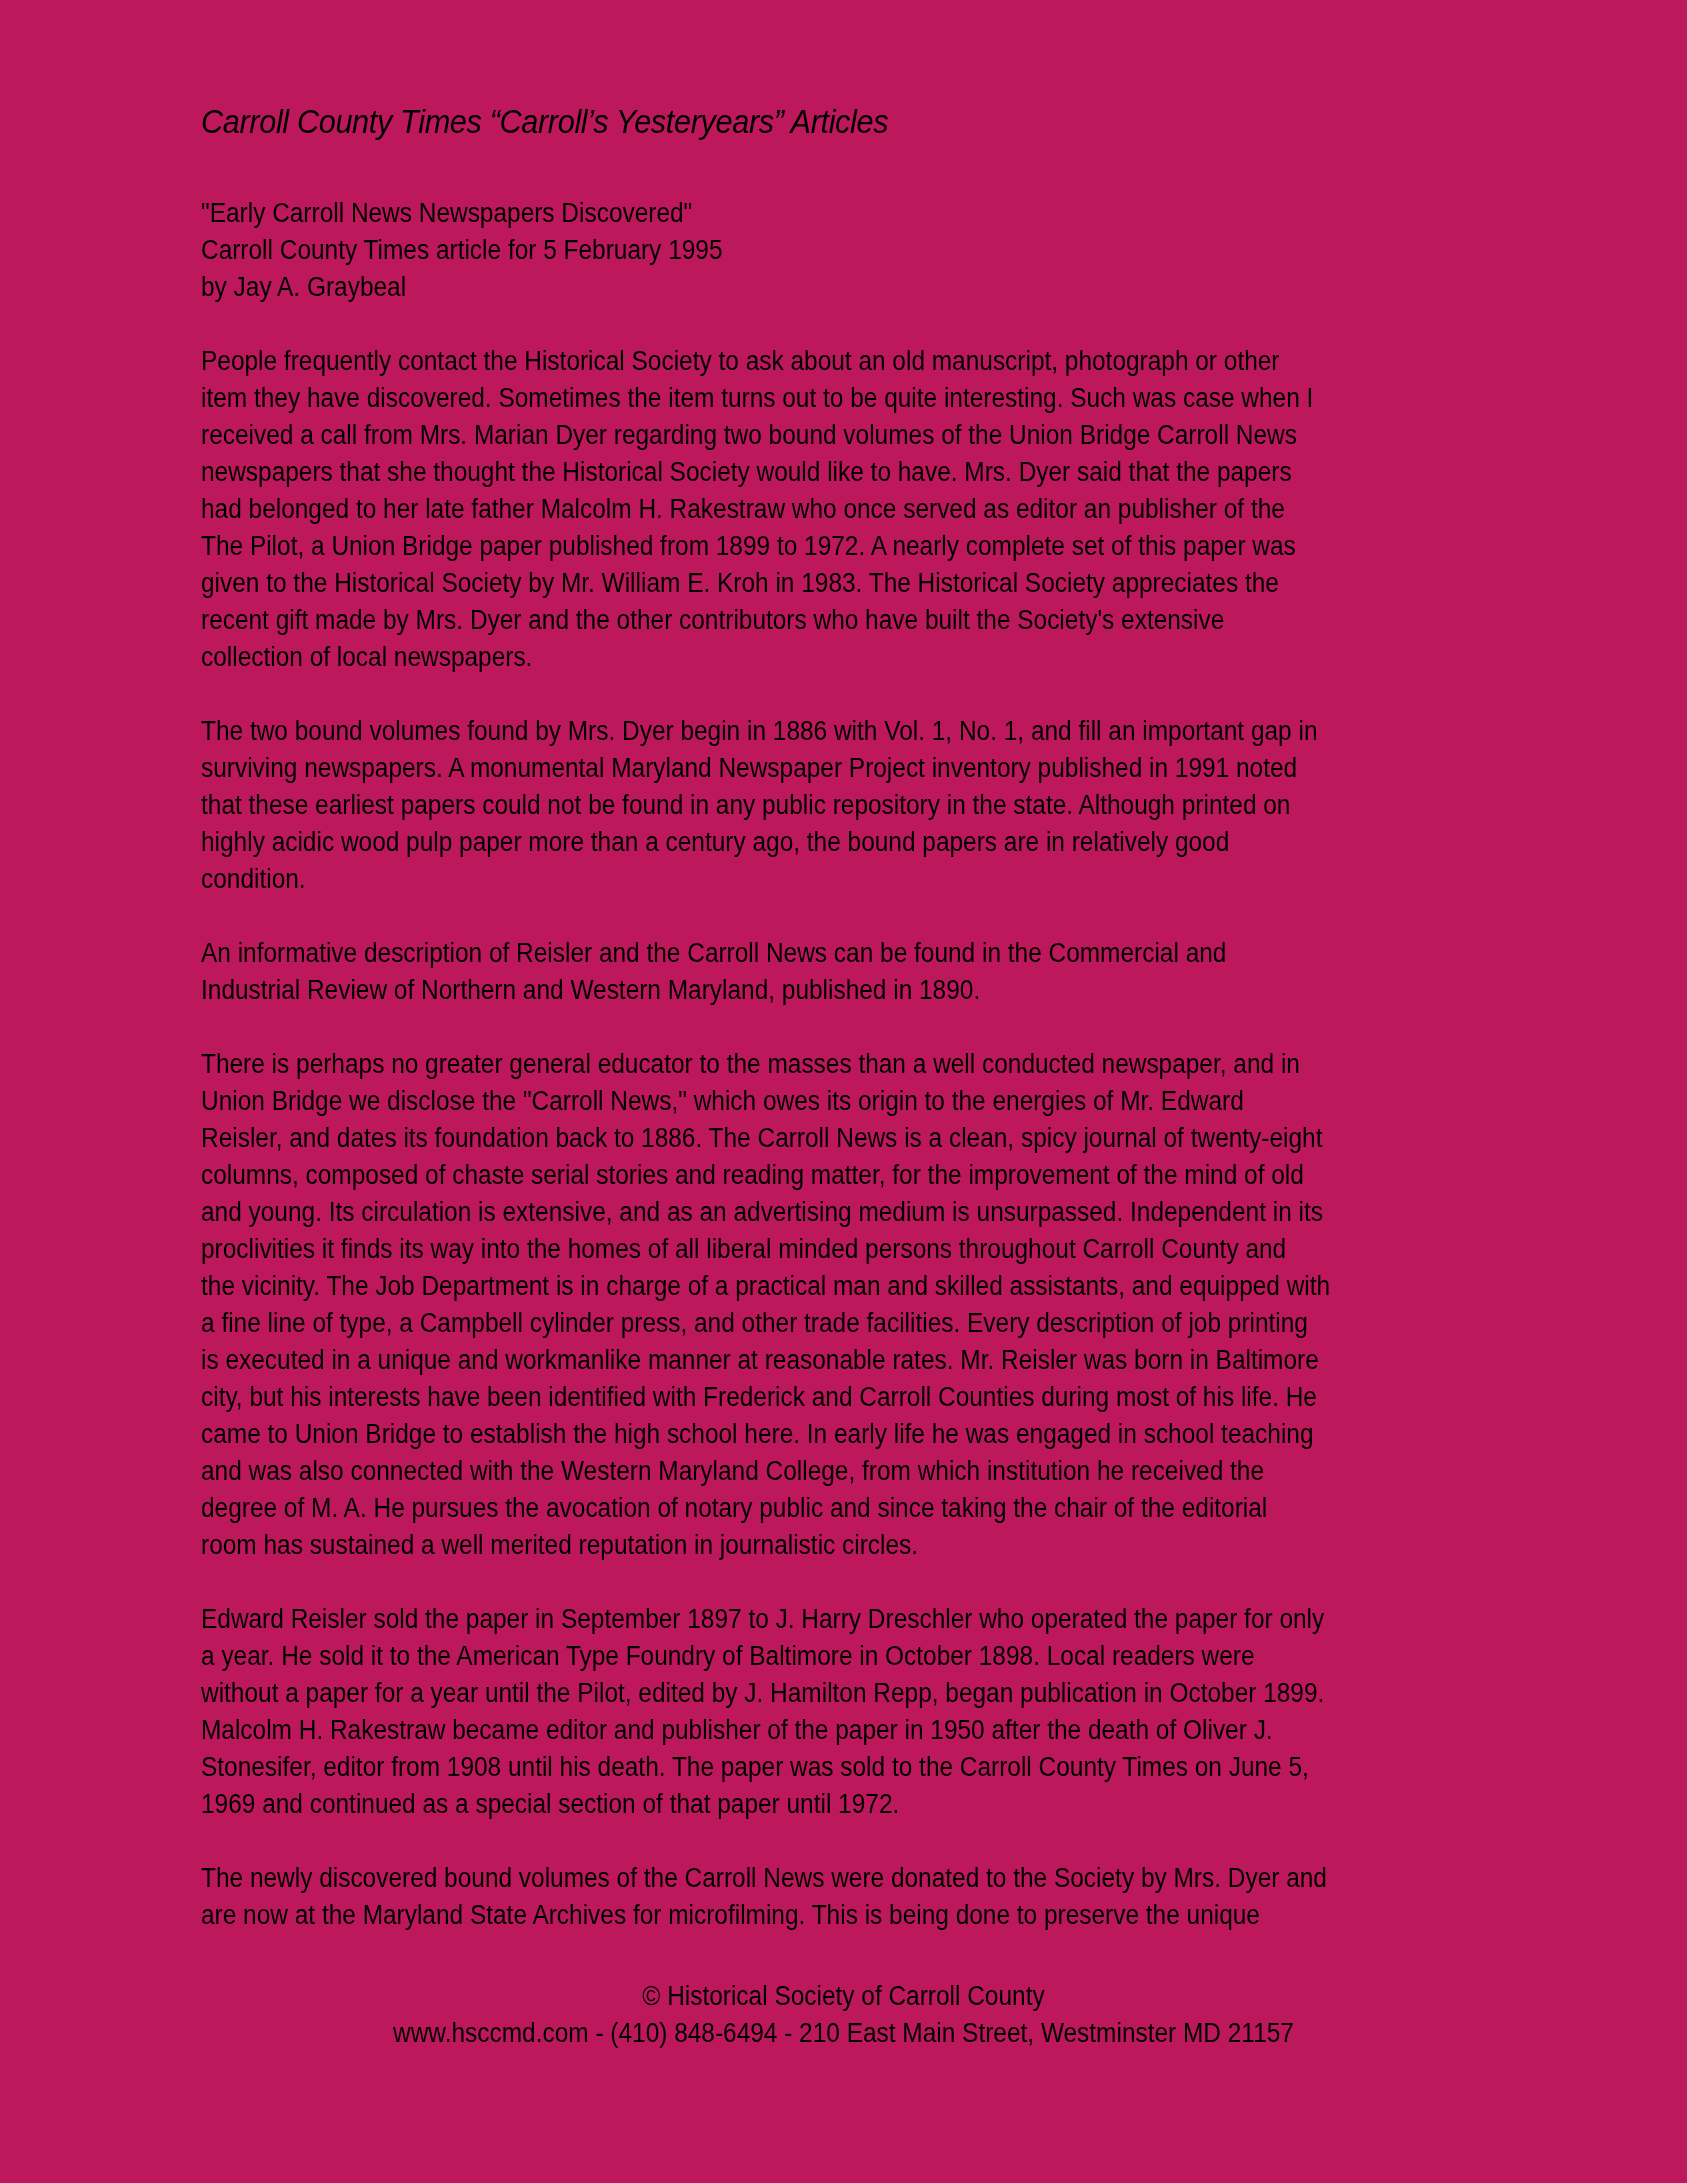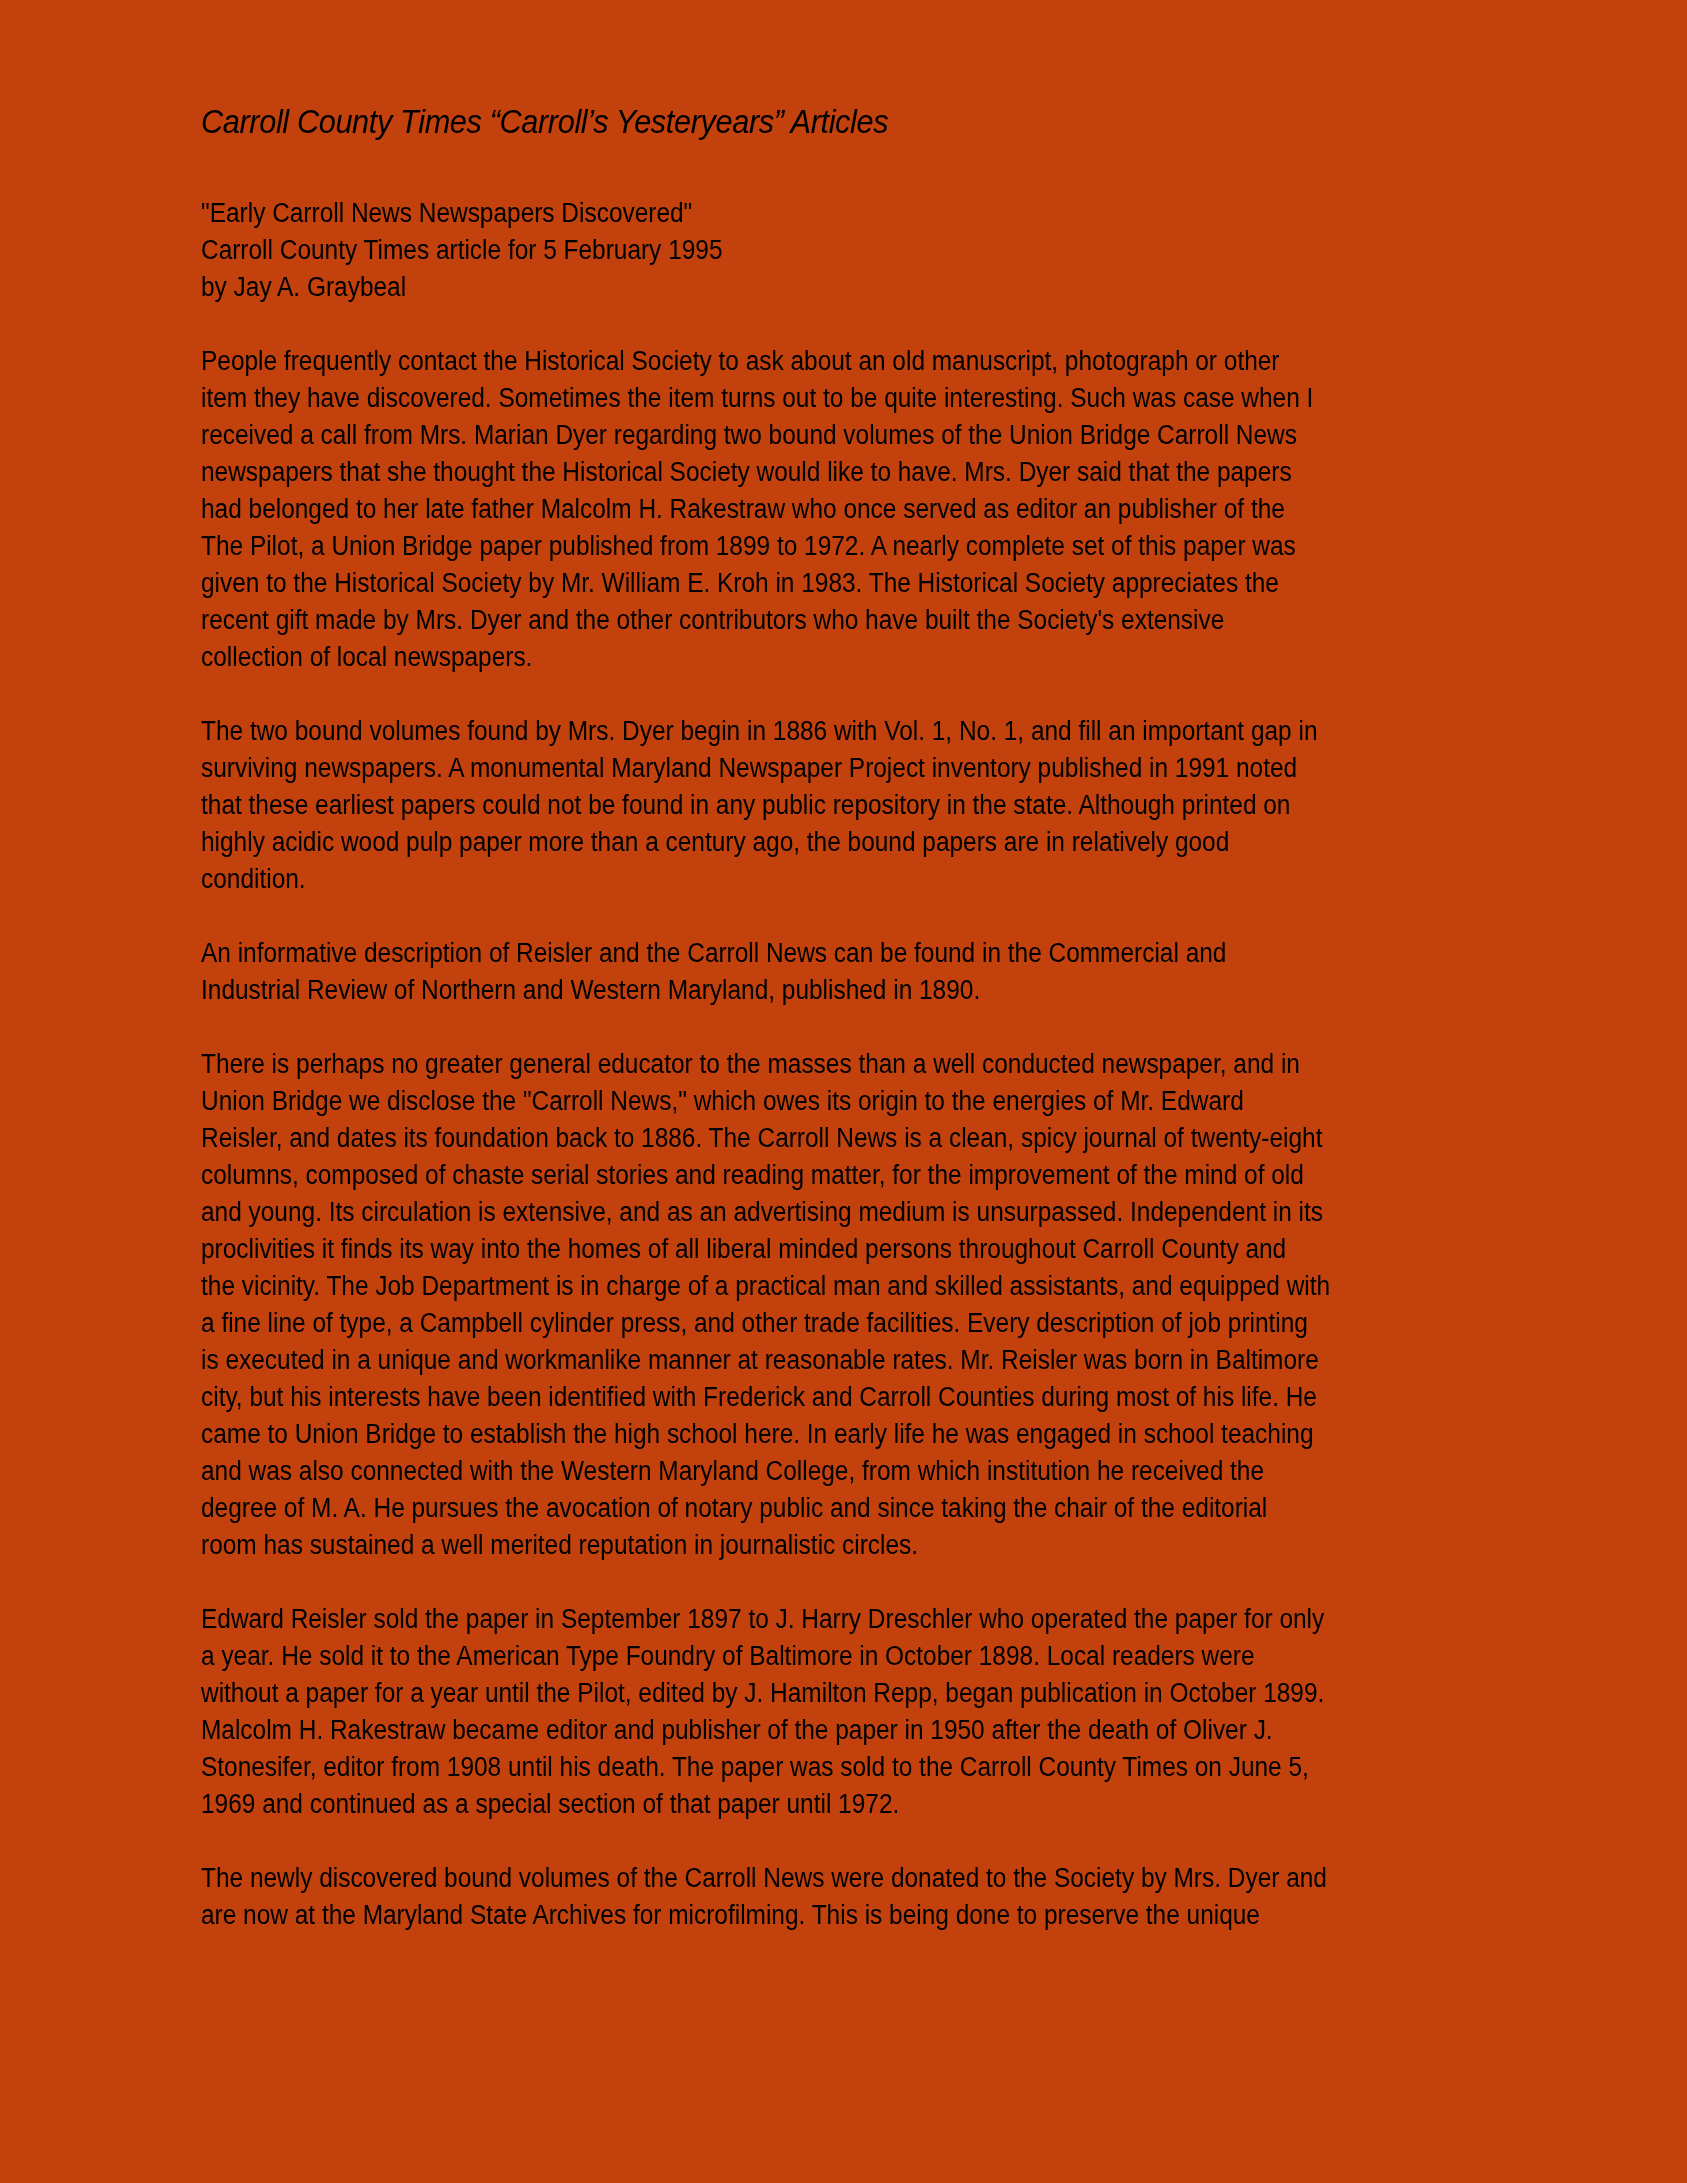--- a/index.html
+++ b/index.html
@@ -1,19 +1,19 @@
 <!DOCTYPE html>
 <html style="font-size:11.2px"><head>
   <meta charset="utf-8">
   <style>
     html, body { margin: 0; padding: 0; background: #ffffff; }
     body { width: 1687px; height: 2183px; position: relative; overflow: hidden; }
     .page {
       position: absolute; left: 0; top: 0; width: 1687px; height: 2183px;
-      background: #c2410c; color: #000000;
+      background: #be185d; color: #000000;
       font-family: "Liberation Sans", "DejaVu Sans", sans-serif;
     }
     .header-title {
       position: absolute; left: 201px; top: 103px;
       font-size: 33px; font-style: italic; letter-spacing: -0.4px;
       white-space: nowrap; transform: scaleX(0.93); transform-origin: left top;
     }
     .body {
       position: absolute; left: 201px; top: 195px; width: 1321px;
       font-size: 27px; line-height: 37px;
@@ -89,14 +89,18 @@
           <span class="line">Stonesifer, editor from 1908 until his death. The paper was sold to the Carroll County Times on June 5,</span>
           <span class="line">1969 and continued as a special section of that paper until 1972.</span>
         </div>
         <div class="para">
           <span class="line">The newly discovered bound volumes of the Carroll News were donated to the Society by Mrs. Dyer and</span>
           <span class="line">are now at the Maryland State Archives for microfilming. This is being done to preserve the unique</span>
         </div>
       </div>
   </div>
 
+  <div class="footer">
+    <span class="fline">© Historical Society of Carroll County</span>
+    <span class="fline">www.hsccmd.com - (410) 848-6494 - 210 East Main Street, Westminster MD 21157</span>
+  </div>
 </div>
 
 
 </body></html>

